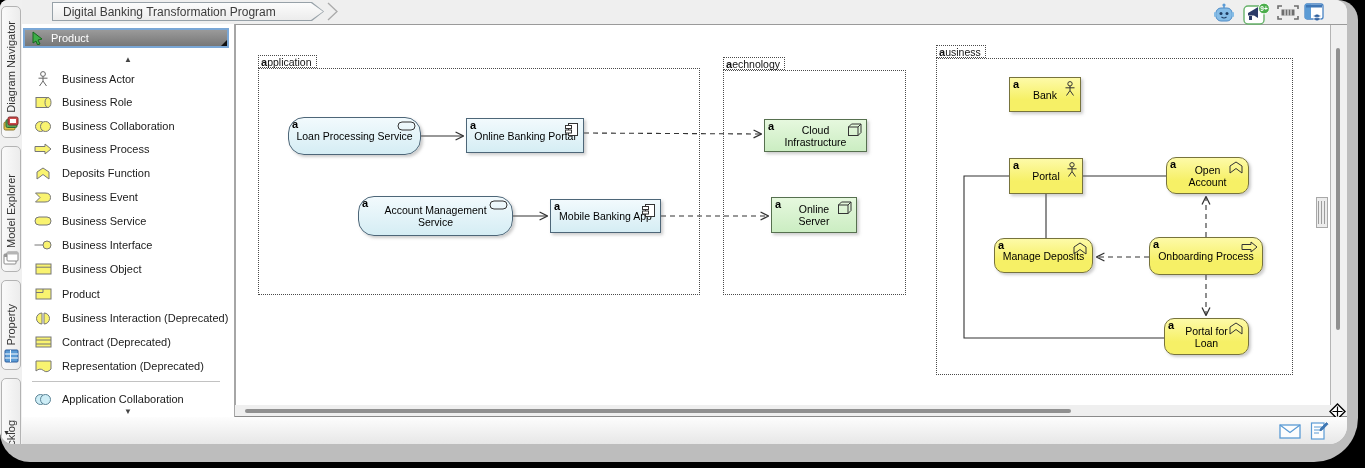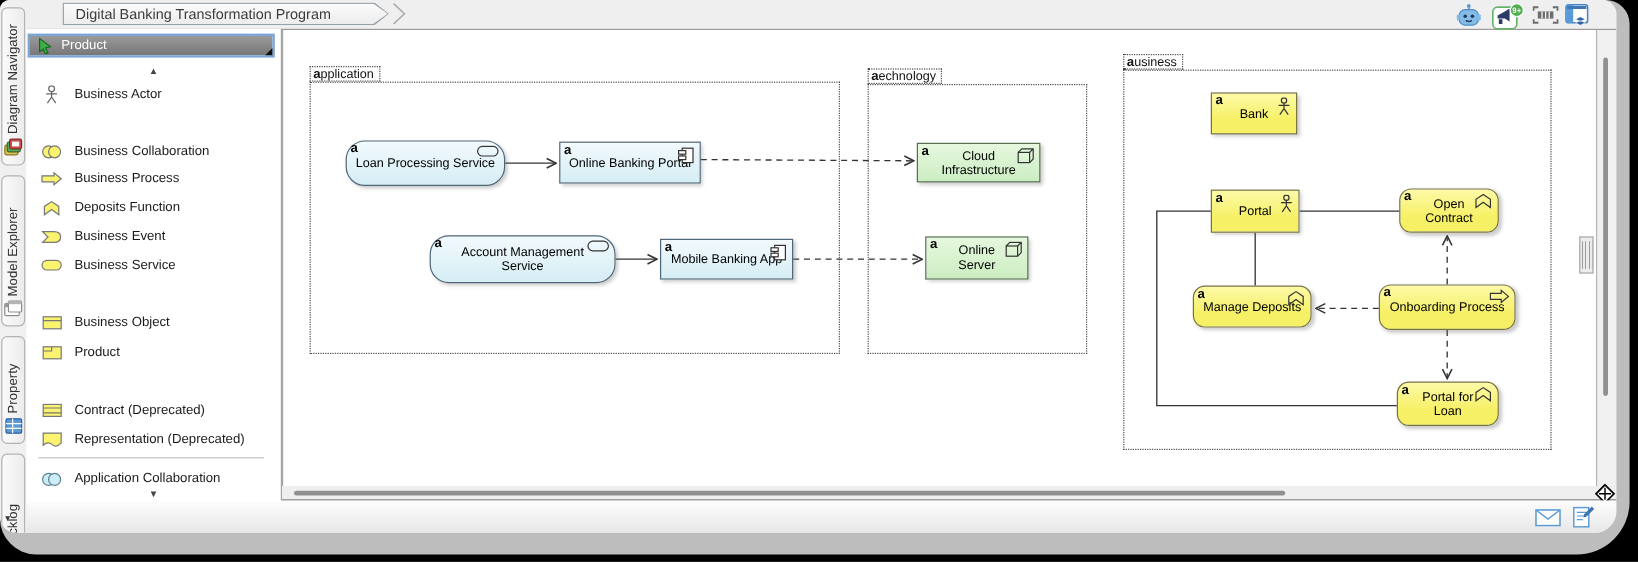--- a/index.html
+++ b/index.html
@@ -195,20 +195,29 @@
         <svg width="12" height="16">
               <circle cx="6" cy="3" r="2.4" fill="none" stroke="#666"></circle>
         <line x1="6" y1="5.4" x2="6" y2="10" stroke="#666"></line>
               <line x1="1.5" y1="7.2" x2="10.5" y2="7.2" stroke="#666"></line>
         <line x1="6" y1="10" x2="2.5" y2="15" stroke="#666"></line>
               <line x1="6" y1="10" x2="9.5" y2="15" stroke="#666"></line>
             </svg>
       </span>
       <span>Business Actor</span>
     </div>
+    <div class="prow" style="top:68px">
+      <span class="pic">
+        <svg width="17" height="13">
+              <rect x="1" y="1.5" width="12" height="10" fill="#f9f370" stroke="#777"></rect>
+        <ellipse cx="13" cy="6.5" rx="3" ry="5" fill="#f9f370" stroke="#777"></ellipse>
+            </svg>
+      </span>
+      <span>Business Role</span>
+    </div>
     <div class="prow" style="top:92px">
       <span class="pic">
         <svg width="18" height="13">
               <circle cx="6.5" cy="6.5" r="5" fill="#f9f370" stroke="#777"></circle>
         <circle cx="11.5" cy="6.5" r="5" fill="#f9f370" stroke="#777"></circle>
             </svg>
       </span>
       <span>Business Collaboration</span>
     </div>
     <div class="prow" style="top:115px">
@@ -236,37 +245,55 @@
       <span>Business Event</span>
     </div>
     <div class="prow" style="top:187px">
       <span class="pic">
         <svg width="18" height="10">
               <rect x="1" y="1" width="16" height="8" rx="4" fill="#f9f370" stroke="#777"></rect>
             </svg>
       </span>
       <span>Business Service</span>
     </div>
+    <div class="prow" style="top:211px">
+      <span class="pic">
+        <svg width="18" height="10">
+              <line x1="0.5" y1="5" x2="9" y2="5" stroke="#777"></line>
+        <circle cx="13" cy="5" r="4" fill="#f9f370" stroke="#777"></circle>
+            </svg>
+      </span>
+      <span>Business Interface</span>
+    </div>
     <div class="prow" style="top:235px">
       <span class="pic">
         <svg width="17" height="12">
               <rect x="1" y="1" width="15" height="10" fill="#f9f370" stroke="#777"></rect>
         <line x1="1" y1="4.2" x2="16" y2="4.2" stroke="#777"></line>
             </svg>
       </span>
       <span>Business Object</span>
     </div>
     <div class="prow" style="top:260px">
       <span class="pic">
         <svg width="17" height="12">
               <rect x="1" y="1" width="15" height="10" fill="#f9f370" stroke="#777"></rect>
         <path d="M1,4.5 H8 V1" fill="none" stroke="#777"></path>
             </svg>
       </span>
       <span>Product</span>
+    </div>
+    <div class="prow" style="top:284px">
+      <span class="pic">
+        <svg width="14" height="13">
+              <path d="M6,1 A5.5,5.5 0 0 0 6,12 Z" fill="#f9f370" stroke="#777"></path>
+        <path d="M8,1 A5.5,5.5 0 0 1 8,12 Z" fill="#f9f370" stroke="#777"></path>
+            </svg>
+      </span>
+      <span>Business Interaction (Deprecated)</span>
     </div>
     <div class="prow" style="top:308px">
       <span class="pic">
         <svg width="17" height="12">
               <rect x="1" y="1" width="15" height="10" fill="#f9f370" stroke="#777"></rect>
         <line x1="1" y1="4" x2="16" y2="4" stroke="#777"></line>
               <line x1="1" y1="8" x2="16" y2="8" stroke="#777"></line>
             </svg>
       </span>
       <span>Contract (Deprecated)</span>
@@ -403,21 +430,21 @@
         <circle cx="6" cy="2.8" r="2.2" fill="none" stroke="#333"></circle>
         <line x1="6" y1="5" x2="6" y2="9.5" stroke="#333"></line>
             <line x1="1.5" y1="6.8" x2="10.5" y2="6.8" stroke="#333"></line>
         <line x1="6" y1="9.5" x2="2.5" y2="14.5" stroke="#333"></line>
             <line x1="6" y1="9.5" x2="9.5" y2="14.5" stroke="#333"></line>
           </svg>
     </div>
 
     <div class="node fill-biz r10" style="left:930px;top:132px;width:83px;height:37px">
       <span class="badge">a</span>
-      <span style="max-width:50px">Open Contract</span>
+      <span style="max-width:50px">Open Account</span>
       <svg class="nicon" width="16" height="13">
         <path d="M2,12 V5 L8,1 14,5 V12 L8,7.5 Z" fill="none" stroke="#333"></path>
           </svg>
     </div>
 
     <div class="node fill-biz r10" style="left:758px;top:213px;width:99px;height:35px">
       <span class="badge">a</span>
       <span style="white-space:nowrap">Manage Deposits</span>
       <svg class="nicon" width="16" height="13">
         <path d="M2,12 V5 L8,1 14,5 V12 L8,7.5 Z" fill="none" stroke="#333"></path>

